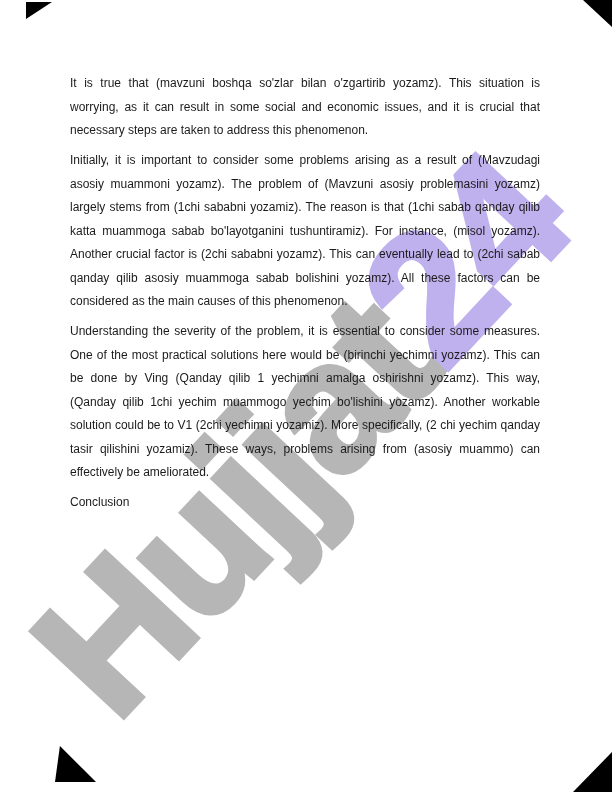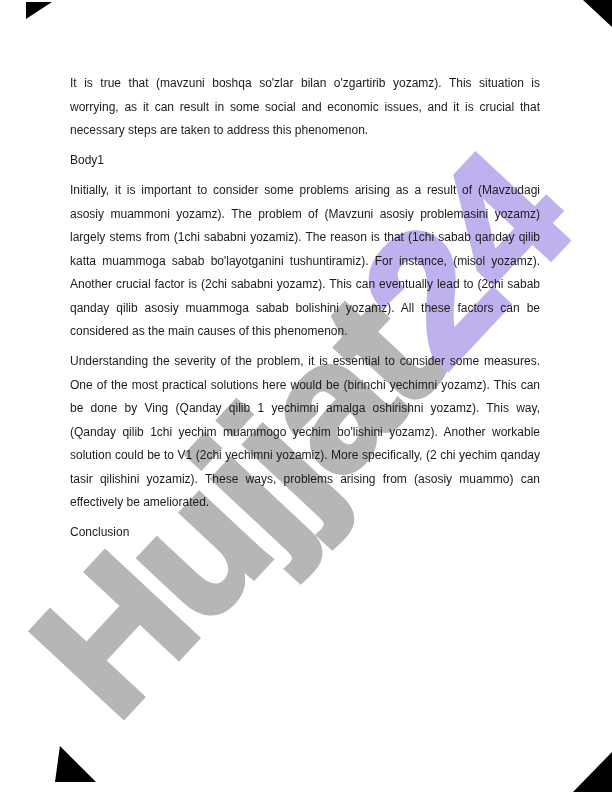--- a/index.html
+++ b/index.html
@@ -72,21 +72,20 @@
 <body>
 
 <div class="page" style="background: rgb(255, 255, 255);">
 
   <div class="watermark">
     <span class="wm-gray" style="color: rgb(182, 182, 182);">Hujjat</span><span class="wm-purple" style="color: rgb(191, 176, 238);">24</span>
   </div>
 
   <div class="content" style="color: rgb(27, 27, 27);">
     <p class="para">It is true that (mavzuni boshqa so'zlar bilan o'zgartirib yozamz). This situation is worrying, as it can result in some social and economic issues, and it is crucial that necessary steps are taken to address this phenomenon.</p>
-    <p class="heading">Body1</p>
     <p class="para">Initially, it is important to consider some problems arising as a result of (Mavzudagi asosiy muammoni yozamz). The problem of (Mavzuni asosiy problemasini yozamz) largely stems from (1chi sababni yozamiz). The reason is that (1chi sabab qanday qilib katta muammoga sabab bo'layotganini tushuntiramiz). For instance, (misol yozamz). Another crucial factor is (2chi sababni yozamz). This can eventually lead to (2chi sabab qanday qilib asosiy muammoga sabab bolishini yozamz). All these factors can be considered as the main causes of this phenomenon.</p>
     <p class="para">Understanding the severity of the problem, it is essential to consider some measures. One of the most practical solutions here would be (birinchi yechimni yozamz). This can be done by Ving (Qanday qilib 1 yechimni amalga oshirishni yozamz). This way, (Qanday qilib 1chi yechim muammogo yechim bo'lishini yozamz). Another workable solution could be to V1 (2chi yechimni yozamiz). More specifically, (2 chi yechim qanday tasir qilishini yozamiz). These ways, problems arising from (asosiy muammo) can effectively be ameliorated.</p>
     <p class="heading">Conclusion</p>
   </div>
 
   <div class="corner corner-tl" style="background: rgb(0, 0, 0);"></div>
   <div class="corner corner-tr" style="background: rgb(0, 0, 0);"></div>
   <div class="corner corner-bl" style="background: rgb(0, 0, 0);"></div>
   <div class="corner corner-br" style="background: rgb(0, 0, 0);"></div>
 

